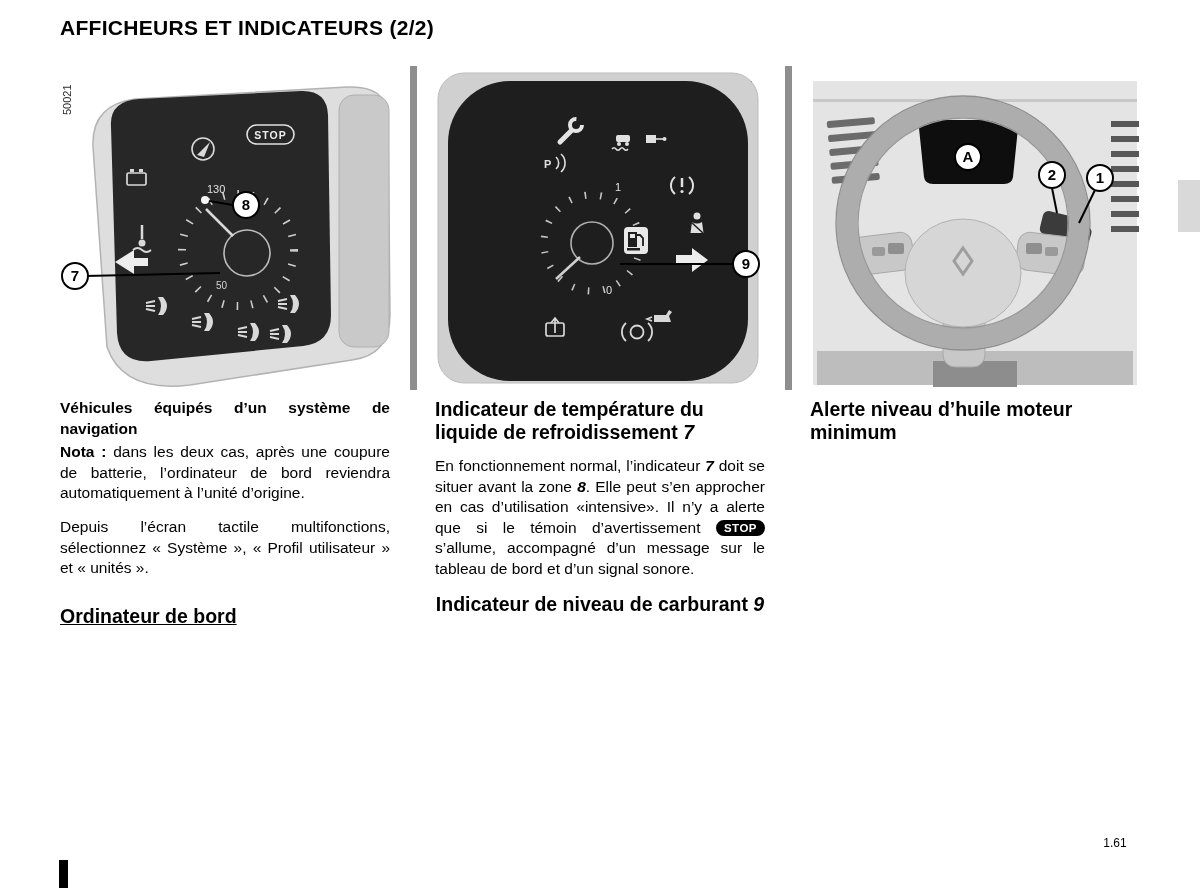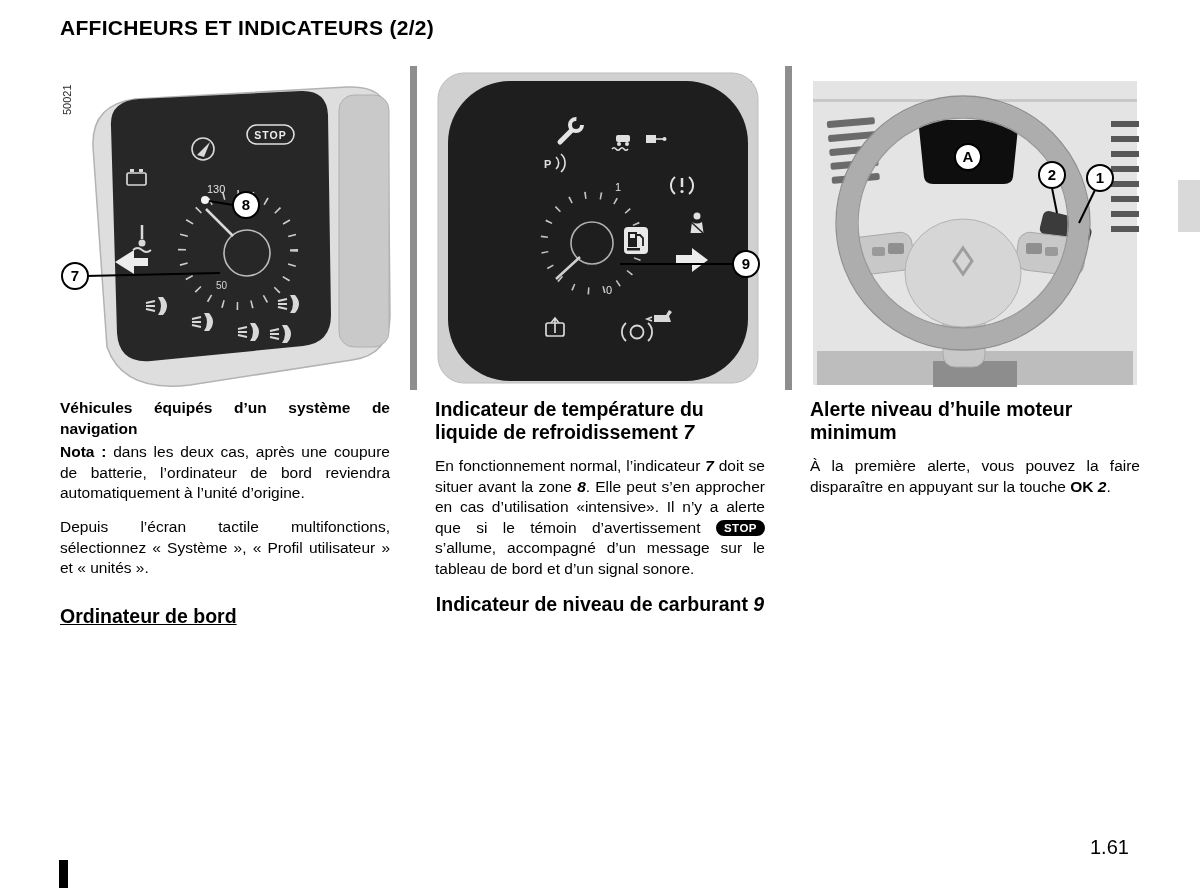--- a/index.html
+++ b/index.html
@@ -7,21 +7,21 @@
     width:1200px;height:888px;background:#ffffff;position:relative;overflow:hidden;
     font-family:"Liberation Sans",sans-serif;color:#000;
   }
   .abs{position:absolute;}
   .page-title{left:60px;top:16px;font-size:21px;font-weight:bold;letter-spacing:.3px;}
   .divider{top:66px;height:324px;width:7px;background:#8e8e8e;}
   #divider-1{left:410px;}
   #divider-2{left:785px;}
   .side-tab{left:1178px;top:180px;width:22px;height:52px;background:#d9d9d9;}
   .binding-mark{left:59px;top:860px;width:9px;height:28px;background:#000;}
-  .page-number{left:1090px;top:836px;width:50px;text-align:left;font-size:20px;}
+  .page-number{left:1090px;top:836px;width:50px;text-align:center;font-size:12px;}
 
   .fig{top:65px;width:340px;height:330px;}
   #fig1{left:55px;}
   #fig2{left:430px;}
   #fig3{left:805px;}
   svg{font-family:"Liberation Sans",sans-serif;}
   .figcode{font-size:11px;fill:#2b2b2b;}
   .co{fill:#fff;stroke:#000;stroke-width:2px;}
   .con{font-size:15px;font-weight:bold;fill:#000;text-anchor:middle;}
 
@@ -260,17 +260,16 @@
 </div>
 
 <div class="abs col" id="col2">
   <h2 class="h-big"><span>Indicateur de température du liquide de refroidissement </span><span class="num">7</span></h2>
   <p><span>En fonctionnement normal, l’indicateur </span><span class="refnum">7</span><span> doit se situer avant la zone </span><span class="refnum">8</span><span>. Elle peut s’en approcher en cas d’utilisation «intensive». Il n’y a alerte que si le témoin d’avertissement </span><span class="stop-badge">STOP</span><span> s’allume, accompagné d’un message sur le tableau de bord et d’un signal sonore.</span></p>
   <h2 class="h-big mt"><span>Indicateur de niveau de carburant </span><span class="num">9</span></h2>
 </div>
 
 <div class="abs col" id="col3">
   <h2 class="h-big">Alerte niveau d’huile moteur minimum</h2>
-  <p><span>À la première alerte, vous pouvez la faire disparaître en appuyant sur la touche </span><span class="refbold">OK</span><span class="refnum"> 2</span><span>.</span></p>
 </div>
 
 <div class="abs page-number">1.61</div>
 <div class="abs binding-mark"></div>
 
 </body></html>

